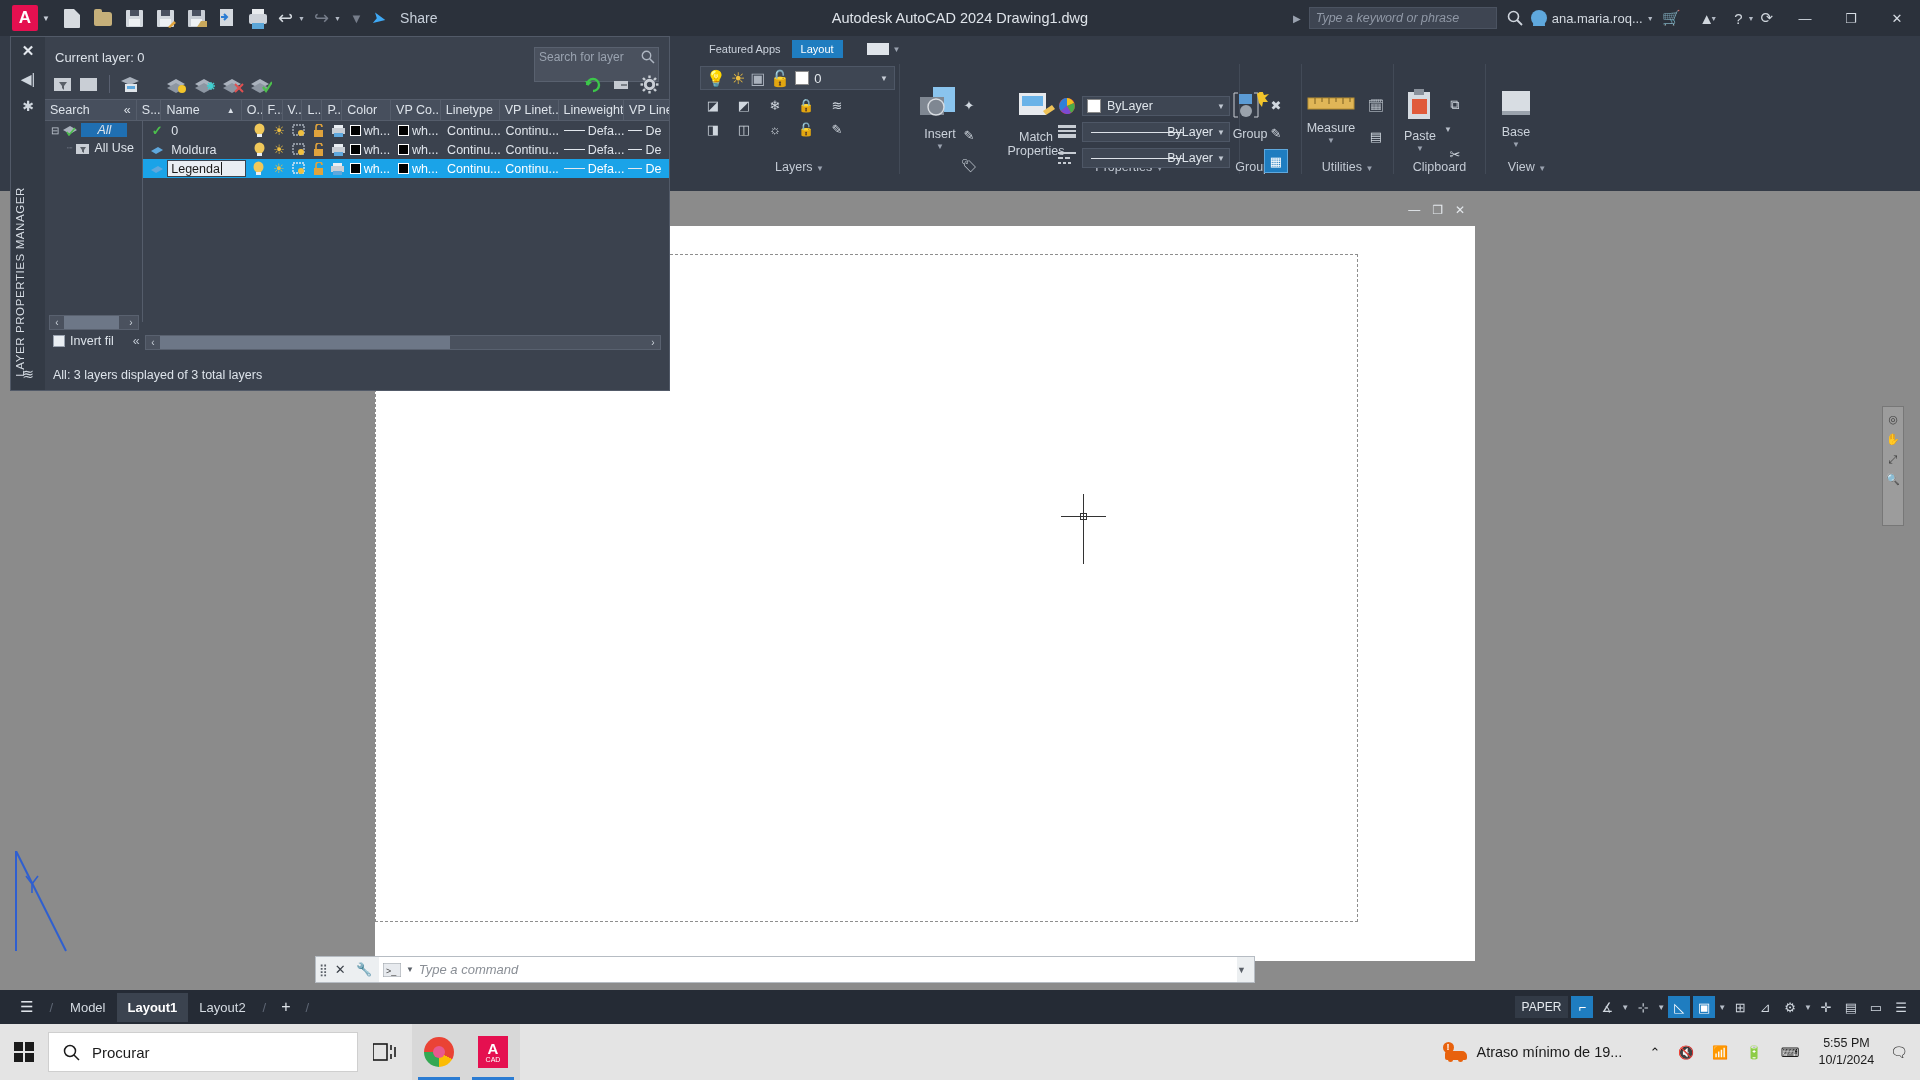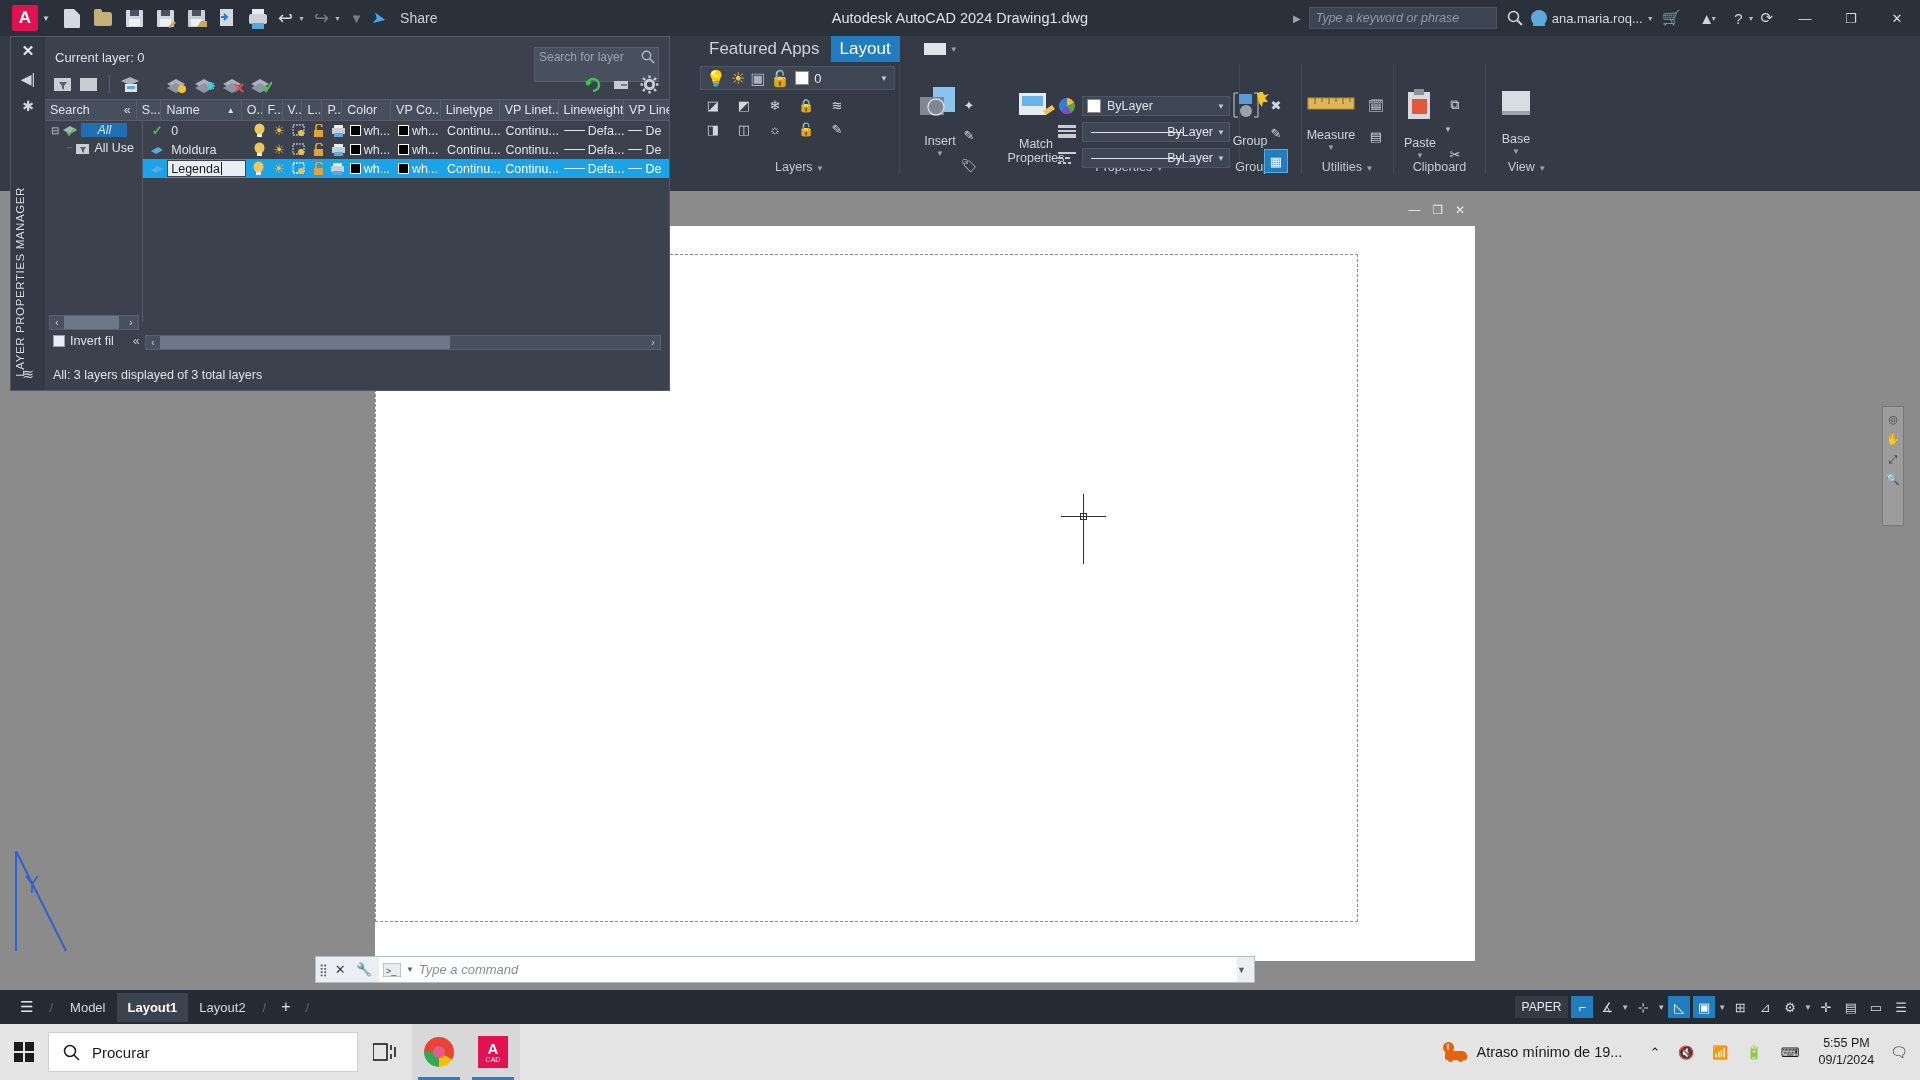--- a/index.html
+++ b/index.html
@@ -52,36 +52,36 @@
   .user-av { width:16px;height:16px;border-radius:50%;background:#5fa8dd;position:relative;margin-right:5px;}
   .user-av::after{content:"";position:absolute;left:2px;bottom:0;width:12px;height:7px;border-radius:6px 6px 0 0;background:#5fa8dd;}
   .uname { color:#d3d9e0; font-size:13px; }
   .tr-ic { color:#d0d6dd; font-size:15px; margin:0 9px; }
   .wbtn { width:46px; height:36px; display:flex; align-items:center; justify-content:center;
     color:#d6dce3; font-size:13px; }
 
   
   .ribbon { position:absolute; left:0; top:36px; width:1920px; height:155px; background:#343b47; }
   .rtabs { position:absolute; left:700px; top:0; height:26px; display:flex; align-items:center; gap:2px;}
-  .rtab { color:#cbd2dc; font-size:17px; padding:3px 9px; }
+  .rtab { color:#cbd2dc; font-size:11px; padding:3px 9px; }
   .rtab.active { background:#1f7dc0; color:#fff; }
   .panel { position:absolute; top:28px; height:110px; border-right:1px solid #424a57; }
   .plabel { position:absolute; bottom:0; width:100%; text-align:center; color:#c3cad4; font-size:12.5px;}
   .pcaret { font-size:8px; color:#9aa2af; }
 
   .layerbar { position:absolute; left:700px; top:30px; width:195px; height:24px;
     background:#3e4653; border:1px solid #4e5766; display:flex; align-items:center; gap:5px; padding:0 5px;}
   .sw-white { width:14px;height:14px;background:#fff;border:1px solid #8a8a8a; }
   .lb-txt { color:#e2e7ec; font-size:13px; }
   .lb-car { position:absolute; right:6px; color:#c6ccd5; font-size:8px;}
 
   .licons { position:absolute; display:grid; grid-template-columns:repeat(5,29px); gap:2px 2px; }
 
   .bigbtn { position:absolute; display:flex; flex-direction:column; align-items:center; width:56px;}
-  .bigbtn .cap { color:#ccd3dc; font-size:12.5px; margin-top:15px; text-align:center; line-height:1.1;}
+  .bigbtn .cap { color:#ccd3dc; font-size:12.5px; margin-top:8px; text-align:center; line-height:1.1;}
 
   .proprow { position:absolute; display:flex; align-items:center; gap:6px; }
   .propsel { width:148px; height:20px; background:#3e4653; border:1px solid #4e5766;
     display:flex; align-items:center; justify-content:flex-end; padding-right:16px; position:relative;}
   .propsel .t { color:#dfe5eb; font-size:12.5px;}
   .propsel .c { position:absolute; right:4px; color:#c0c7d1; font-size:8px;}
   .linepv { position:absolute; left:8px; top:9px; width:92px; height:1px; background:#dde2e8;}
 
   
   .lpm { position:absolute; left:10px; top:36px; width:660px; height:355px;
@@ -942,19 +942,19 @@
         </span>
         <span class="ttxt">Atraso mínimo de 19...</span>
       </div>
       <span class="tryic">⌃</span>
       <span class="tryic">🔇</span>
       <span class="tryic">📶</span>
       <span class="tryic">🔋</span>
       <span class="tryic">⌨</span>
       <div class="clock">
         <div>5:55 PM</div>
-        <div>09/1/2024</div>
+        <div>10/1/2024</div>
       </div>
       <span class="notif">🗨</span>
     </div>
   </div>
 
 </div>
 
 </body></html>

